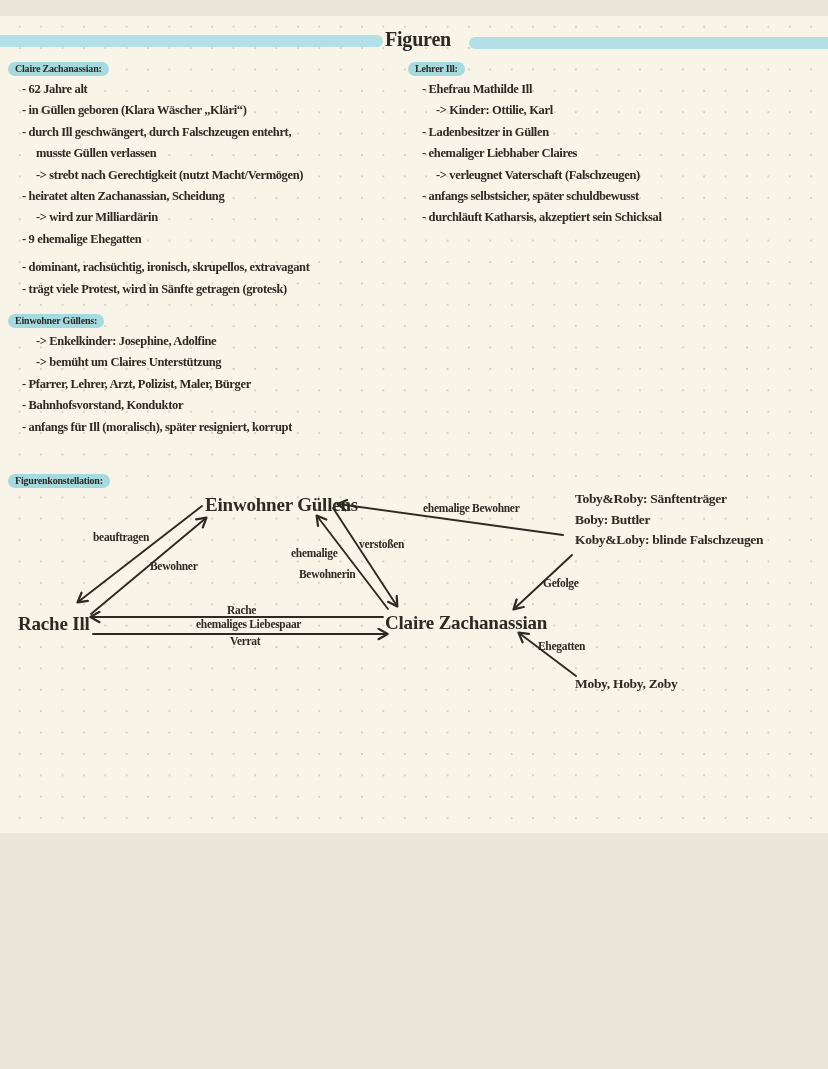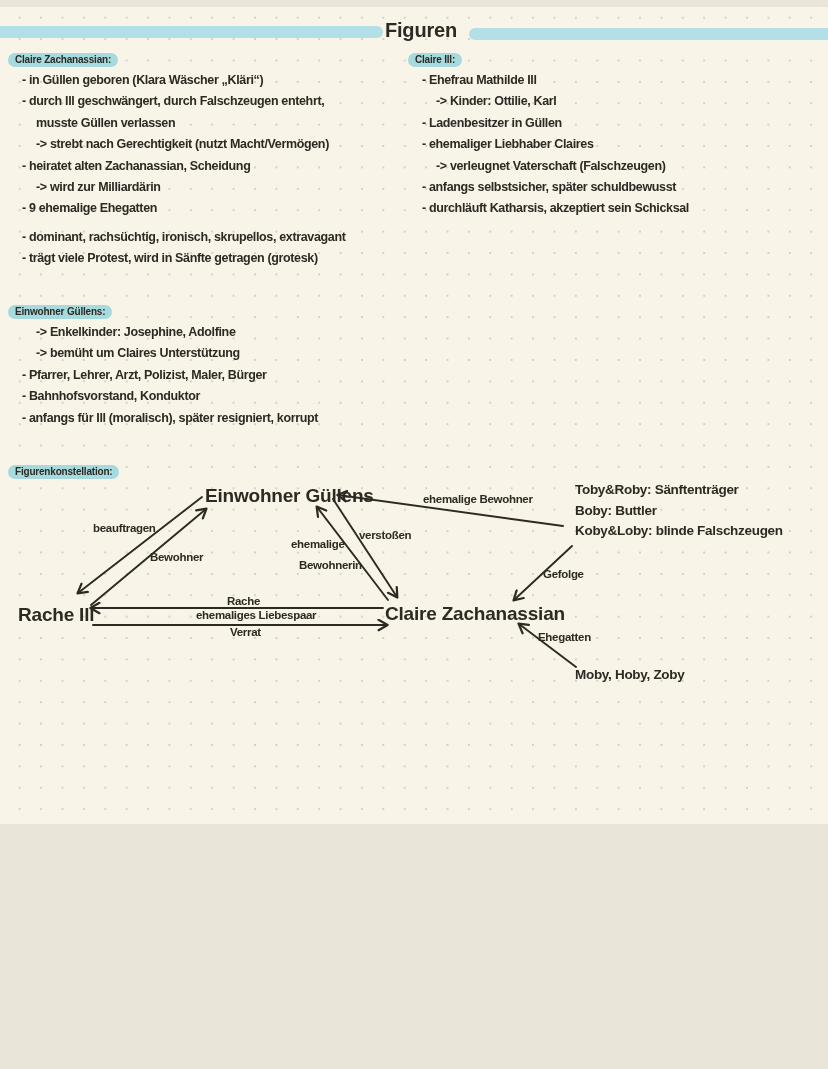--- a/index.html
+++ b/index.html
@@ -1,21 +1,21 @@
 <!DOCTYPE html>
 <html><head>
 <meta charset="utf-8">
 <style>
   html,body{margin:0;padding:0;background:#e9e5d8;}
   .page{
-    position:relative;width:828px;height:817px;margin:7px auto;overflow:hidden;
+    position:relative;width:828px;height:817px;margin:16px auto;overflow:hidden;
     background-color:#f8f4e8;
     background-image:radial-gradient(circle,#d6d1c2 1.3px,rgba(0,0,0,0) 1.4px);
     background-size:21.4px 21.4px;background-position:9px 0;
-    font-family:Liberation Sans, sans-serif;color:#2c2a22;
+    font-family:Liberation Serif, serif;color:#2c2a22;
   }
   .bar{position:absolute;height:12px;background:#b2e0e6;}
   .bar-left{left:0;top:19px;width:383px;border-radius:0 7px 7px 0;}
   .bar-right{left:469px;top:21px;width:359px;border-radius:7px 0 0 7px;}
   .title{position:absolute;left:385px;top:12px;font-size:20px;font-weight:bold;letter-spacing:-0.2px;}
   .section{position:absolute;}
   .hl{display:inline-block;background:#a6dade;border-radius:8px;padding:1px 7px 2px;
       font-weight:bold;font-size:10px;letter-spacing:-0.2px;}
   .lines{margin-top:3px;}
   .line{line-height:21.4px;font-size:12.5px;font-weight:bold;letter-spacing:-0.35px;white-space:pre;}
@@ -34,35 +34,36 @@
 
 <div class="page">
 
   <div class="bar bar-left"></div>
   <div class="bar bar-right"></div>
   <div class="title">Figuren</div>
 
   <div class="section" style="left:8px;top:42px;">
     <span class="hl">Claire Zachanassian:</span>
     <div class="lines">
+        <div class="line i0">- 62 Jahre alt</div>
         <div class="line i0">- in Güllen geboren (Klara Wäscher „Kläri“)</div>
         <div class="line i0">- durch Ill geschwängert, durch Falschzeugen entehrt,</div>
         <div class="line i1">musste Güllen verlassen</div>
         <div class="line i1">-&gt; strebt nach Gerechtigkeit (nutzt Macht/Vermögen)</div>
         <div class="line i0">- heiratet alten Zachanassian, Scheidung</div>
         <div class="line i1">-&gt; wird zur Milliardärin</div>
         <div class="line i0">- 9 ehemalige Ehegatten</div>
         <div class="line i0 spacer"></div>
         <div class="line i0">- dominant, rachsüchtig, ironisch, skrupellos, extravagant</div>
         <div class="line i0">- trägt viele Protest, wird in Sänfte getragen (grotesk)</div>
       </div>
   </div>
 
   <div class="section" style="left:408px;top:42px;">
-    <span class="hl">Claire Ill:</span>
+    <span class="hl">Lehrer Ill:</span>
     <div class="lines">
         <div class="line i0">- Ehefrau Mathilde Ill</div>
         <div class="line i1">-&gt; Kinder: Ottilie, Karl</div>
         <div class="line i0">- Ladenbesitzer in Güllen</div>
         <div class="line i0">- ehemaliger Liebhaber Claires</div>
         <div class="line i1">-&gt; verleugnet Vaterschaft (Falschzeugen)</div>
         <div class="line i0">- anfangs selbstsicher, später schuldbewusst</div>
         <div class="line i0">- durchläuft Katharsis, akzeptiert sein Schicksal</div>
       </div>
   </div>

